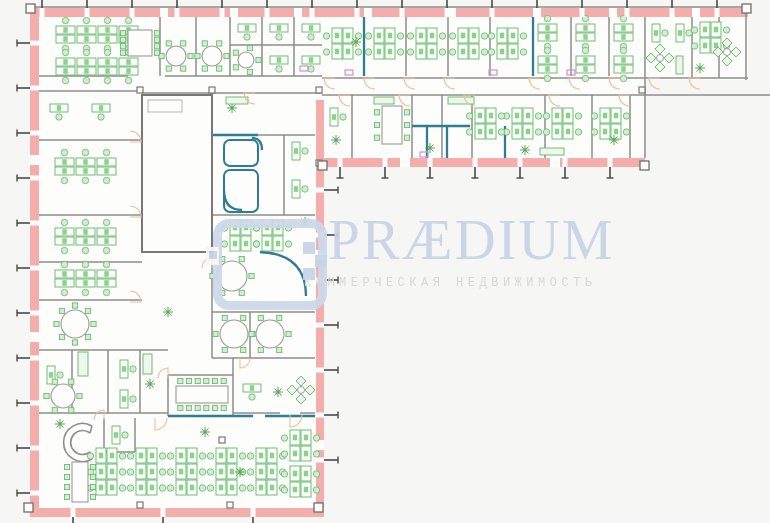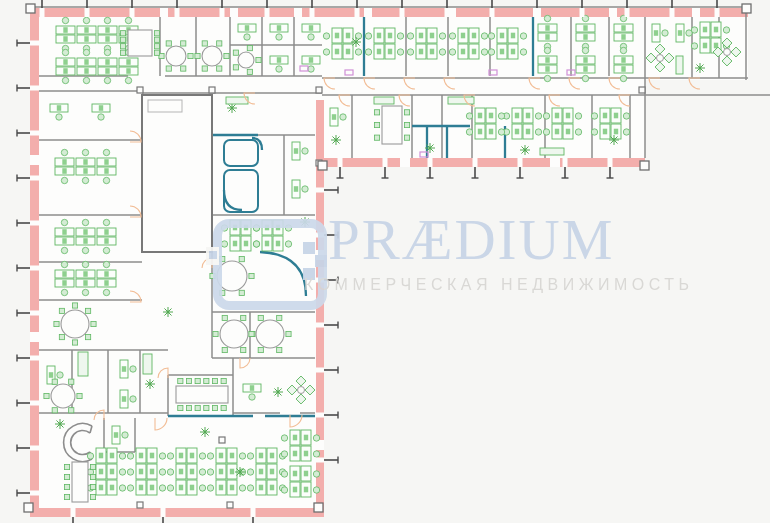--- a/index.html
+++ b/index.html
@@ -10,22 +10,22 @@
   #watermark{position:absolute;left:16px;top:0;width:770px;height:523px;pointer-events:none;opacity:.92;}
   #wm-icon{position:absolute;left:197px;top:219px;width:96px;height:73px;border:9px solid #ccd9ea;border-radius:16px;}
   .wm-px{position:absolute;width:12px;height:12px;background:#c6d4e7;}
   #wm-px-1{left:287px;top:242px;}
   #wm-px-2{left:299px;top:255px;}
   #wm-px-3{left:287px;top:268px;}
   #wm-tab{position:absolute;left:190px;top:247px;width:13px;height:18px;background:#f6f6f4;}
   #wm-tab-px{position:absolute;left:193px;top:251px;width:8px;height:8px;background:#c6d4e7;}
   #wm-brand{position:absolute;left:312px;top:211px;font-family:"Liberation Serif",serif;
             font-size:57px;line-height:1;letter-spacing:2px;color:#c7d4e6;font-weight:400;}
-  #wm-tagline{position:absolute;left:288px;top:276px;font-family:Liberation Sans, sans-serif;
-            font-size:16px;letter-spacing:4.5px;color:#d7d6d3;font-weight:400;}
+  #wm-tagline{position:absolute;left:288px;top:276px;font-family:Liberation Mono, monospace;
+            font-size:12px;letter-spacing:4.5px;color:#d7d6d3;font-weight:400;}
 </style>
 </head>
 <body>
 
 <div id="stage">
   <svg id="plan-svg" width="770" height="523" viewBox="0 0 770 523">
       <g>
         <polygon points="30,8 748,8 748,80 645,80 645,167 324,167 324,517 30,517" fill="#fdfdfc"></polygon>
       </g>
       <g>

